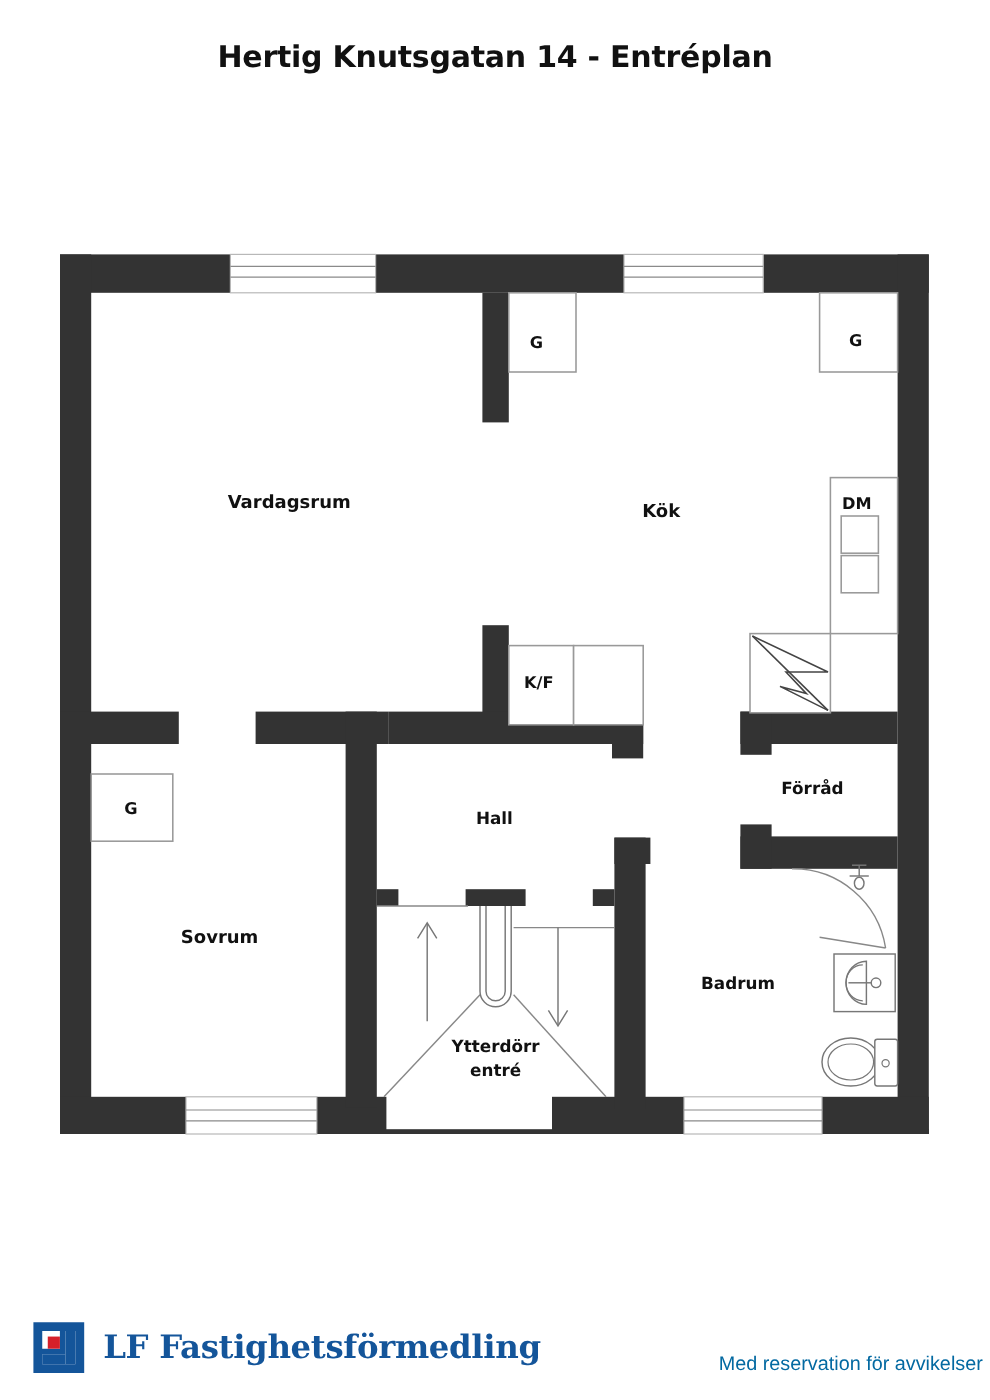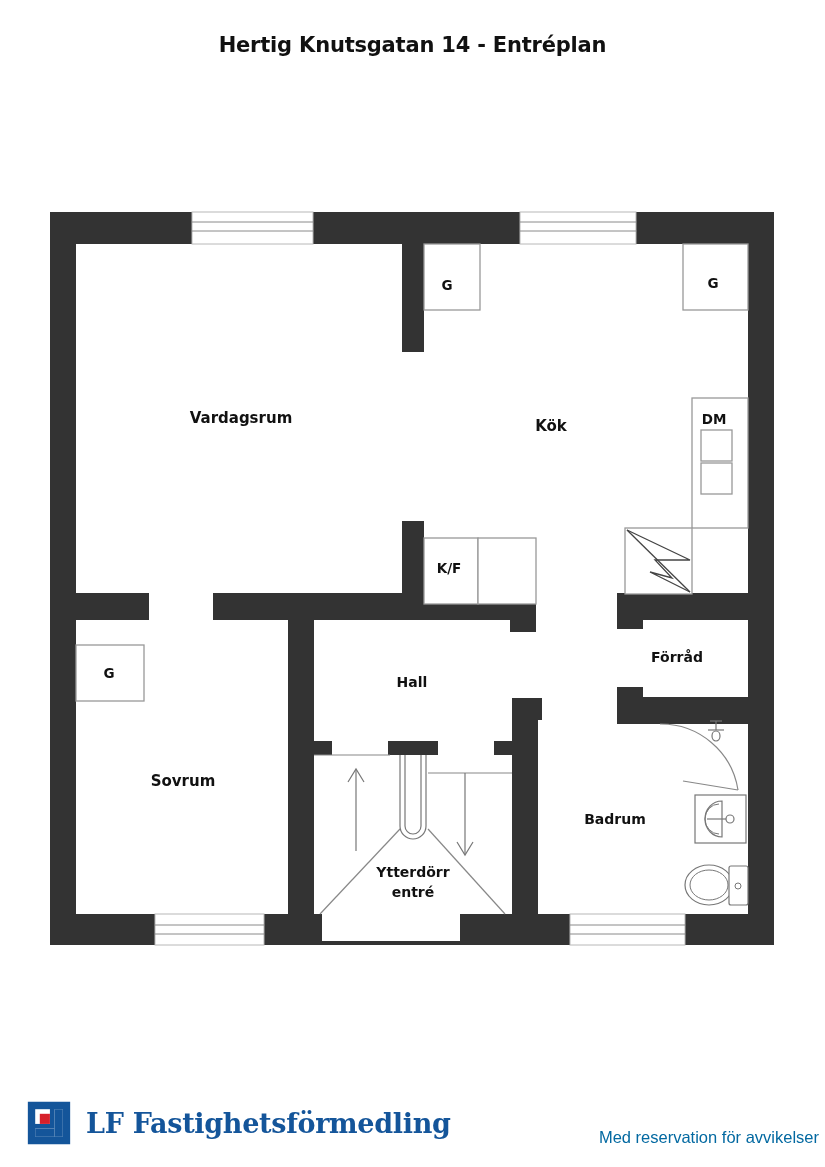--- a/index.html
+++ b/index.html
@@ -16,21 +16,21 @@
     overflow: hidden;
   }
 
   
   .page-title {
     position: absolute;
     left: 0;
     top: 33px;
     width: 825px;
     text-align: center;
-    font-size: 21px;
+    font-size: 25px;
     font-weight: bold;
     letter-spacing: -0.2px;
     color: #111111;
   }
 
   
   .plan-wrap {
     position: absolute;
     left: 0;
     top: 0;

